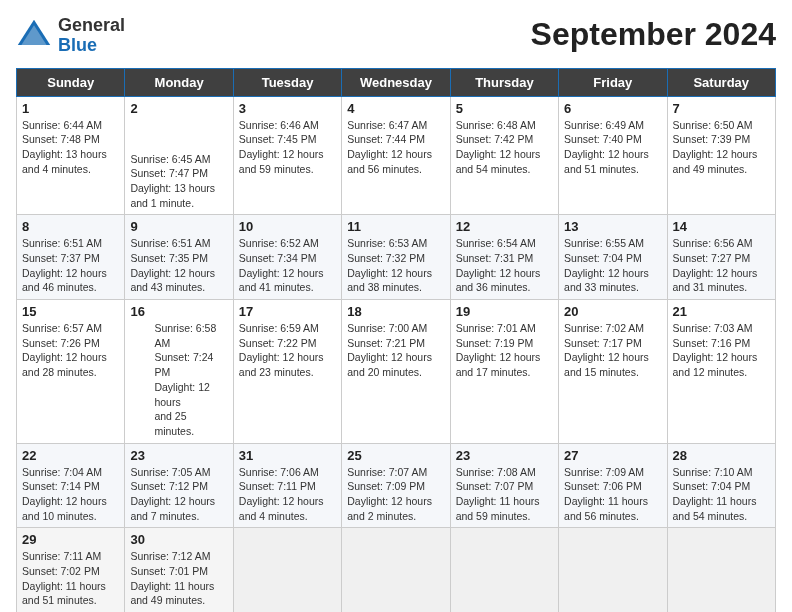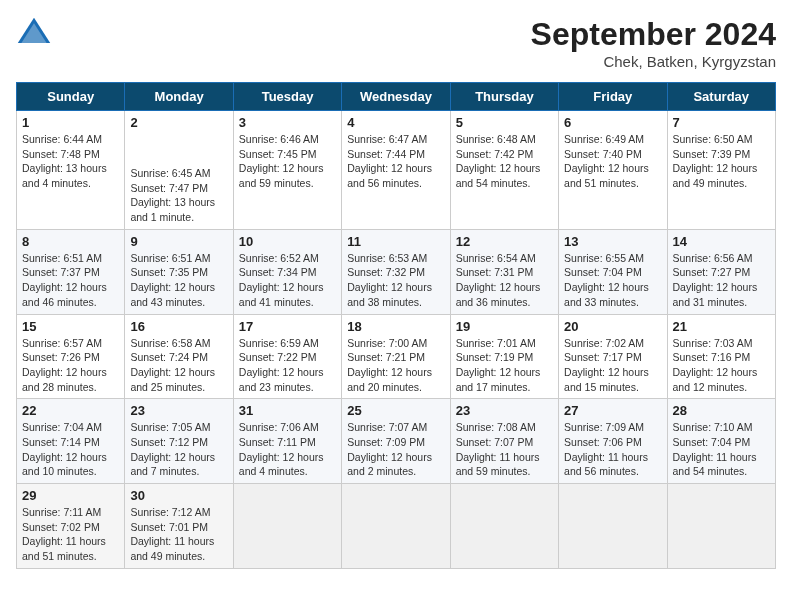--- a/index.html
+++ b/index.html
@@ -41,21 +41,21 @@
     .location {
       font-size: 15px;
       color: #444;
     }
     table {
       width: 100%;
       border-collapse: collapse;
       font-size: 11px;
     }
     th {
-      background: #0c4a6e;
+      background: #404040;
       color: #fff;
       text-align: center;
       padding: 6px 2px;
       font-size: 13px;
       font-weight: bold;
       border: 1px solid #1a6db5;
     }
     td {
       border: 1px solid #ccc;
       vertical-align: top;
@@ -83,24 +83,27 @@
   </style>
 </head>
 <body>
 
 <div class="header">
   <div class="logo">
     <svg class="logo-icon" viewBox="0 0 40 40">
       <polygon points="20,2 38,30 2,30" fill="#1a6db5"></polygon>
       <polygon points="20,8 34,30 6,30" fill="#fff" opacity="0.3"></polygon>
     </svg>
+    <div class="logo-text">
+      <div class="logo-general">General</div>
+      <div class="logo-blue">Blue</div>
+    </div>
   </div>
   <div class="title-block">
     <div class="month-title">September 2024</div>
-    <div class="location">Chek, Batken, Kyrgyzstan</div>
   </div>
 </div>
 
 <table>
   <thead>
     <tr>
 
     <th>Sunday</th>
         <th>Monday</th>
         <th>Tuesday</th>
@@ -217,21 +220,21 @@
       <tr>
         <td>
           <span class="day-num">15</span>
           <div class="day-info" style="white-space: pre-line;">Sunrise: 6:57 AM
 Sunset: 7:26 PM
 Daylight: 12 hours
 and 28 minutes.</div>
         </td>
         <td>
           <span class="day-num">16</span>
-          <div class="day-info" style="white-space: pre-line;">Sunrise: 6:58 AM
+          <div class="day-info" style="white-space: pre-line; margin-left: 24px;">Sunrise: 6:58 AM
 Sunset: 7:24 PM
 Daylight: 12 hours
 and 25 minutes.</div>
         </td>
         <td>
           <span class="day-num">17</span>
           <div class="day-info" style="white-space: pre-line;">Sunrise: 6:59 AM
 Sunset: 7:22 PM
 Daylight: 12 hours
 and 23 minutes.</div>

